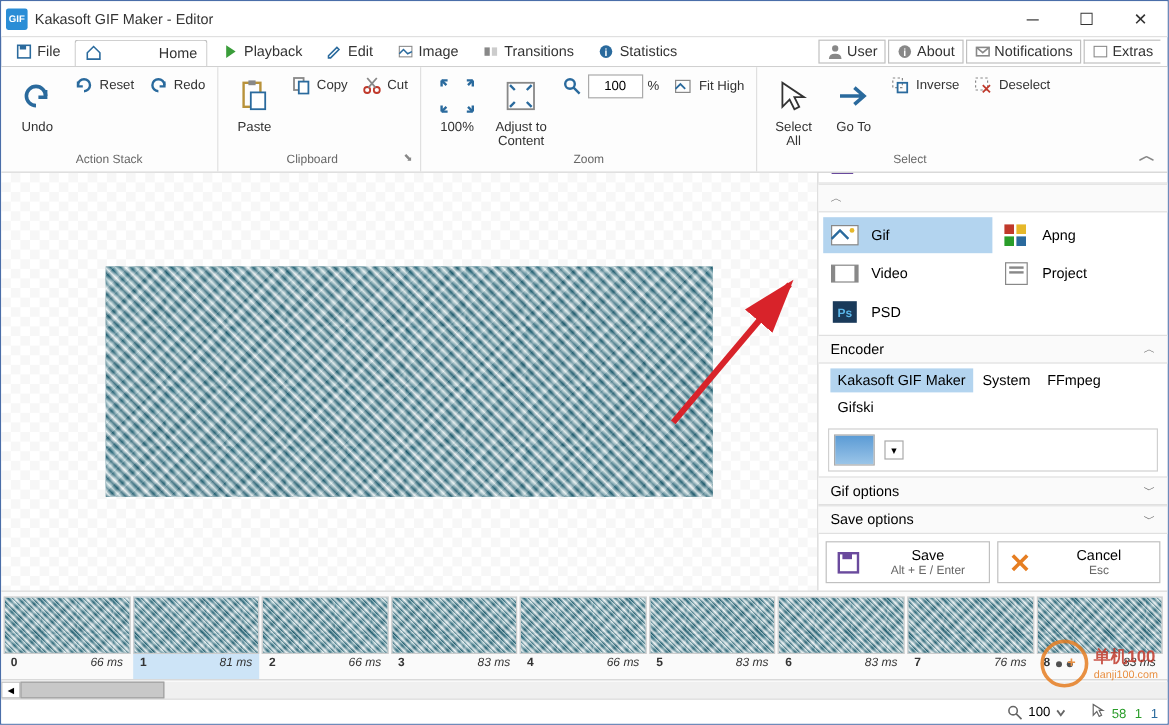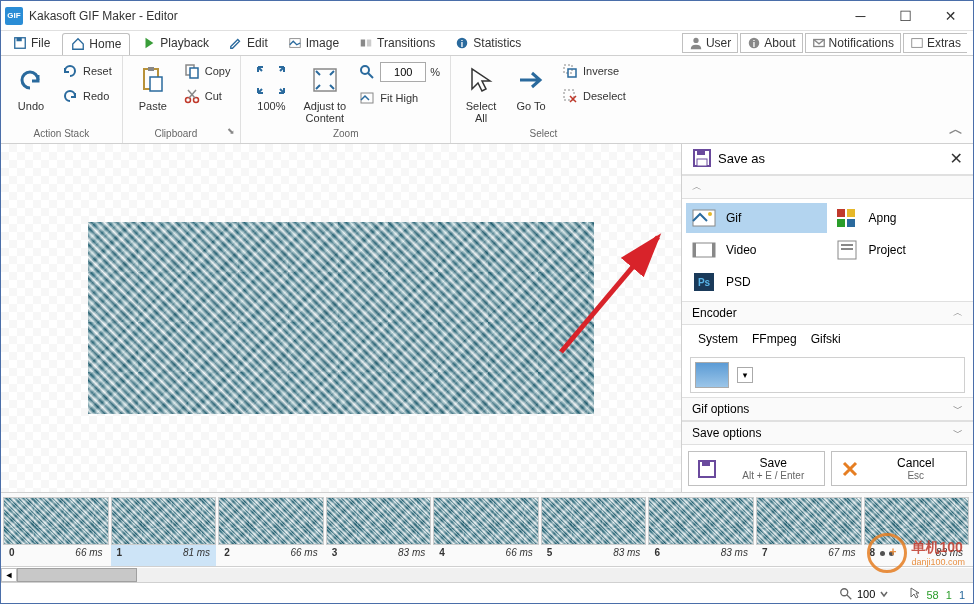--- a/index.html
+++ b/index.html
@@ -8,36 +8,36 @@
 
 .title-bar { height: 30px; background: #fff; display: flex; align-items: center; padding: 0 0 0 4px; border-bottom: 1px solid #e0e0e0; }
 .app-icon { width: 18px; height: 18px; background: #2a8dd6; border-radius: 2px; margin-right: 6px; display: flex; align-items: center; justify-content: center; color: #fff; font-size: 8px; font-weight: bold; }
 .title-text { font-size: 12px; color: #333; flex: 1; }
 .win-btns { display: flex; }
 .win-btn { width: 45px; height: 30px; display: flex; align-items: center; justify-content: center; font-size: 14px; color: #333; cursor: pointer; }
 
 
 .tab-row { height: 25px; display: flex; align-items: center; padding: 0 4px; border-bottom: 1px solid #d0d0d0; }
 .tab { display: flex; align-items: center; padding: 3px 8px; font-size: 12px; color: #333; cursor: pointer; margin-right: 4px; }
-.tab.active { background: #fff; border: 1px solid #c0c0c0; border-bottom: none; border-radius: 3px 3px 0 0; position: relative; top: 1px; padding-bottom: 4px; }
+.tab.active { background: #fff; border: 1px solid #c0c0c0; border-bottom: none; border-radius: 3px 3px 0 0; position: relative; top: 1px; padding-bottom: 4px; gap: 43px; }
 .tab-icon { width: 14px; height: 14px; margin-right: 4px; }
 .tab-spacer { flex: 1; }
 .right-tab { display: flex; align-items: center; padding: 2px 6px; font-size: 12px; color: #333; cursor: pointer; border: 1px solid #c0c0c0; margin-right: 2px; background: #fff; }
 .right-tab-icon { width: 14px; height: 14px; margin-right: 3px; }
 
 
 .ribbon { height: 88px; display: flex; border-bottom: 1px solid #d0d0d0; background: #fdfdfd; position: relative; }
 .ribbon-group { display: flex; flex-direction: column; align-items: center; padding: 2px 6px; border-right: 1px solid #e0e0e0; }
 .ribbon-group-label { font-size: 10px; color: #666; margin-top: auto; padding: 2px 0; text-align: center; }
 .ribbon-group-body { display: flex; align-items: flex-start; gap: 2px; flex: 1; padding-top: 2px; }
 .rbtn-large { display: flex; flex-direction: column; align-items: center; padding: 2px 6px; font-size: 11px; color: #333; cursor: pointer; }
 .rbtn-large-icon { width: 36px; height: 36px; display: flex; align-items: center; justify-content: center; margin-bottom: 2px; }
 .rbtn-small { display: flex; align-items: center; padding: 2px 4px; font-size: 11px; color: #333; cursor: pointer; }
 .rbtn-small-icon { width: 18px; height: 18px; margin-right: 4px; display: flex; align-items: center; justify-content: center; }
-.rbtn-stack { display: flex; flex-direction: column; justify-content: center; gap: 3px; }
+.rbtn-stack { display: flex; justify-content: center; gap: 3px; }
 .zoom-input { width: 46px; height: 20px; border: 1px solid #aaa; font-size: 11px; text-align: center; }
 .zoom-pct { font-size: 11px; margin-left: 4px; }
 .group-launcher { font-size: 9px; color: #888; position: relative; left: 48px; top: -12px; cursor: pointer; }
 .ribbon-collapse { position: absolute; right: 10px; bottom: 4px; font-size: 14px; color: #888; cursor: pointer; font-weight: bold; }
 
 
 .main { display: flex; height: 348px; }
 .canvas-area { flex: 1; background-image: repeating-conic-gradient(#f7f7f7 0% 25%, #ffffff 0% 50%); background-size: 16px 16px; display: flex; align-items: center; justify-content: center; position: relative; }
 .preview-img { width: 506px; height: 192px; background: linear-gradient(135deg, #1a5a6a 0%, #3a7a8a 10%, #e8f0f0 20%, #2a6a7a 25%, #d0e0e0 35%, #1a5a6a 45%, #f0f5f5 50%, #2a6a7a 60%, #e0e8e8 70%, #1a5a6a 80%, #d8e5e5 90%, #2a6a7a 100%); background-size: 50px 50px; position: relative; overflow: hidden; }
 .preview-img::after { content: ''; position: absolute; inset: 0; background: repeating-linear-gradient(45deg, rgba(20,80,100,0.6) 0px, rgba(255,255,255,0.8) 3px, rgba(30,90,110,0.5) 6px, rgba(240,248,248,0.7) 9px, rgba(25,85,105,0.6) 12px), repeating-linear-gradient(-45deg, rgba(255,255,255,0.4) 0px, transparent 4px, rgba(20,80,100,0.3) 8px); }
@@ -428,20 +428,21 @@
             <text x="12" y="15" text-anchor="middle" fill="#5ab5e8" font-size="10" font-weight="bold">Ps</text>
           </svg>
           <span>PSD</span>
         </div>
     </div>
     <div class="section-header">
         <span class="section-header-text">Encoder</span>
         <span class="section-chevron">︿</span>
       </div>
     <div class="encoder-tabs">
+      <div class="encoder-tab selected">Kakasoft GIF Maker</div>
       <div class="encoder-tab">System</div>
       <div class="encoder-tab">FFmpeg</div>
       <div class="encoder-tab">Gifski</div>
     </div>
     <div class="encoder-desc">
       <div class="encoder-desc-icon"></div>
       <div class="encoder-dropdown">▾</div>
     </div>
     <div class="section-header">
         <span class="section-header-text">Gif options</span>
@@ -522,21 +523,21 @@
       <div class="frame-thumb"></div>
       <div class="frame-label">
         <span>6</span>
         <span>83 ms</span>
       </div>
     </div>
     <div class="frame">
       <div class="frame-thumb"></div>
       <div class="frame-label">
         <span>7</span>
-        <span>67 ms</span>
+        <span>76 ms</span>
       </div>
     </div>
     <div class="frame">
       <div class="frame-thumb"></div>
       <div class="frame-label">
         <span>8</span>
         <span>83 ms</span>
       </div>
     </div>
   </div>

